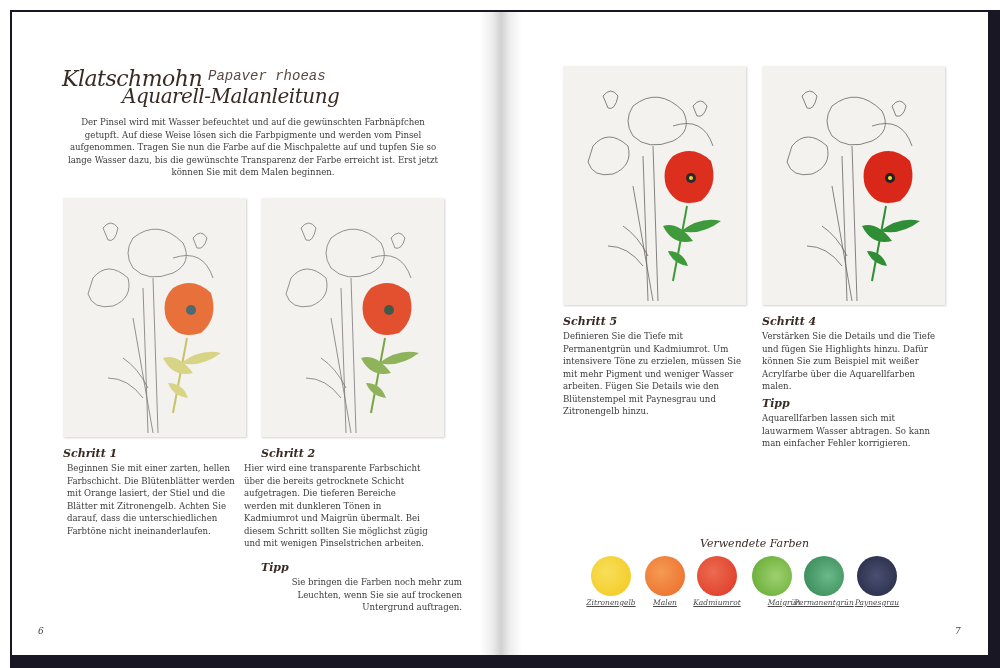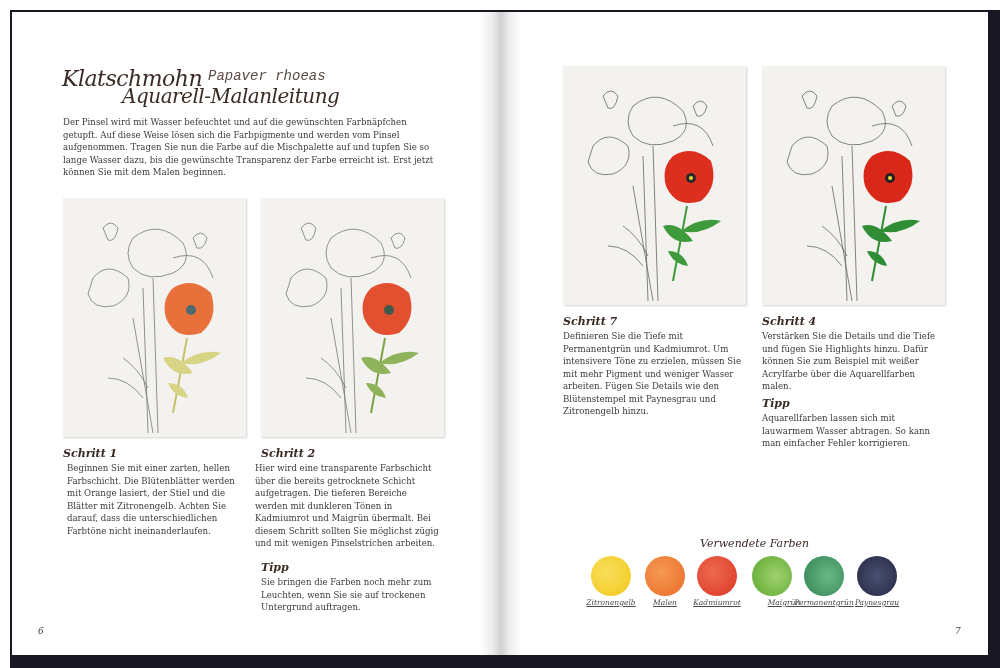--- a/index.html
+++ b/index.html
@@ -7,21 +7,21 @@
   .spread{position:absolute;left:10px;top:10px;width:978px;height:645px;background:#fff;border-left:2px solid #1a1724;border-top:2px solid #1a1724;box-sizing:border-box;}
   .shadow-right{position:absolute;left:988px;top:10px;width:12px;height:658px;background:#1a1724;}
   .shadow-bottom{position:absolute;left:10px;top:655px;width:990px;height:13px;background:#1a1724;}
   .spine{position:absolute;left:480px;top:12px;width:42px;height:643px;
     background:linear-gradient(to right,rgba(255,255,255,0) 0%,rgba(200,200,200,.35) 30%,rgba(170,170,170,.55) 50%,rgba(200,200,200,.35) 70%,rgba(255,255,255,0) 100%);}
   .script{font-family:"DejaVu Serif",serif;font-style:italic;color:#3a2a24;}
   .title{position:absolute;left:62px;top:58px;font-size:22px;letter-spacing:-0.5px;margin-top:8px;}
   .latin{position:absolute;left:208px;top:68px;font-size:14px;color:#5a4a44;font-style:italic;font-family:Liberation Mono, monospace;}
   .subtitle{position:absolute;left:122px;top:84px;font-size:20px;letter-spacing:-0.5px;}
   .body{position:absolute;font-size:8.6px;line-height:12.5px;color:#3c3c3c;font-family:"DejaVu Serif",serif;}
-  .intro{left:63px;top:116px;width:380px;}
+  .intro{left:63px;top:116px;width:380px;text-align:center;}
   .head{position:absolute;font-size:11px;font-weight:bold;}
   .frame{position:absolute;width:183px;height:239px;background:#f4f2ee;box-shadow:1px 1px 2px rgba(0,0,0,.18);overflow:hidden;}
   .frame svg{width:100%;height:100%;display:block;}
   .pagenum{position:absolute;font-size:9px;font-style:italic;color:#444;}
   .palette-title{position:absolute;left:700px;top:537px;font-size:11px;}
   .swatch{position:absolute;top:556px;width:40px;height:40px;border-radius:50%;}
   .swatch-label{position:absolute;top:598px;font-size:7.5px;font-style:italic;color:#4a4a4a;width:70px;text-align:center;text-decoration:underline;}
 </style>
 </head>
 <body>
@@ -64,24 +64,24 @@
     <circle cx="128" cy="112" r="5" fill="#3f5a4a"></circle>
     <path d="M124 140 L110 215" stroke="#7aa448" stroke-width="2"></path>
     <path d="M100 160 q15 -5 30 15 q-20 5 -30 -15z M118 165 q20 -15 40 -10 q-20 15 -40 10z M105 185 q15 0 20 15 q-15 -2 -20 -15z" fill="#8fb35a"></path>
   </svg>
 </div>
 
 <div class="head script" style="left:63px;top:447px;">Schritt 1</div>
 <div class="body" style="left:67px;top:462px;width:180px;">Beginnen Sie mit einer zarten, hellen Farbschicht. Die Blütenblätter werden mit Orange lasiert, der Stiel und die Blätter mit Zitronengelb. Achten Sie darauf, dass die unterschiedlichen Farbtöne nicht ineinanderlaufen.</div>
 
 <div class="head script" style="left:261px;top:447px;font-style:italic;">Schritt 2</div>
-<div class="body" style="left:255px;top:462px;width:185px;">Hier wird eine transparente Farbschicht über die bereits getrocknete Schicht aufgetragen. Die tieferen Bereiche werden mit dunkleren Tönen in Kadmiumrot und Maigrün übermalt. Bei diesem Schritt sollten Sie möglichst zügig und mit wenigen Pinselstrichen arbeiten.</div>
+<div class="body" style="left:244px;top:462px;width:185px;">Hier wird eine transparente Farbschicht über die bereits getrocknete Schicht aufgetragen. Die tieferen Bereiche werden mit dunkleren Tönen in Kadmiumrot und Maigrün übermalt. Bei diesem Schritt sollten Sie möglichst zügig und mit wenigen Pinselstrichen arbeiten.</div>
 
 <div class="head script" style="left:261px;top:561px;">Tipp</div>
-<div class="body" style="left:261px;top:576px;width:185px;">Sie bringen die Farben noch mehr zum Leuchten, wenn Sie sie auf trockenen Untergrund auftragen.</div>
+<div class="body" style="left:277px;top:576px;width:185px;text-align:right;">Sie bringen die Farben noch mehr zum Leuchten, wenn Sie sie auf trockenen Untergrund auftragen.</div>
 
 <div class="pagenum" style="left:38px;top:626px;">6</div>
 
 <div class="frame" style="left:563px;top:66px;">
   <svg viewBox="0 0 183 239">
     <g fill="none" stroke="#666" stroke-width="0.8">
       <path d="M70 40 q25 -20 50 5 q10 20 -10 30 q-25 10 -40 -5 q-10 -15 0 -30z"></path>
       <path d="M30 80 q15 -18 35 0 q5 20 -15 28 q-20 4 -25 -12z"></path>
       <path d="M90 80 L95 235 M80 90 L85 235 M70 120 L90 235"></path>
       <path d="M40 30 q8 -10 15 0 q-3 15 -10 12z M130 40 q8 -10 14 0 q-3 12 -10 10z"></path>
@@ -104,21 +104,21 @@
       <path d="M60 160 q15 10 25 30 M45 180 q20 0 35 20 M110 60 q30 -10 40 20"></path>
     </g>
     <path d="M110 90 q20 -12 38 5 q8 25 -10 40 q-25 8 -35 -15 q-5 -18 7 -30z" fill="#d9281a"></path>
     <circle cx="128" cy="112" r="5" fill="#222"></circle>
       <circle cx="128" cy="112" r="2" fill="#f0dc3c"></circle>
     <path d="M124 140 L110 215" stroke="#2f8d35" stroke-width="2"></path>
     <path d="M100 160 q15 -5 30 15 q-20 5 -30 -15z M118 165 q20 -15 40 -10 q-20 15 -40 10z M105 185 q15 0 20 15 q-15 -2 -20 -15z" fill="#2f8d35"></path>
   </svg>
 </div>
 
-<div class="head script" style="left:563px;top:315px;">Schritt 7</div>
+<div class="head script" style="left:563px;top:315px;">Schritt 5</div>
 <div class="body" style="left:563px;top:330px;width:180px;">Definieren Sie die Tiefe mit Permanentgrün und Kadmiumrot. Um intensivere Töne zu erzielen, müssen Sie mit mehr Pigment und weniger Wasser arbeiten. Fügen Sie Details wie den Blütenstempel mit Paynesgrau und Zitronengelb hinzu.</div>
 
 <div class="head script" style="left:762px;top:315px;">Schritt 4</div>
 <div class="body" style="left:762px;top:330px;width:185px;">Verstärken Sie die Details und die Tiefe und fügen Sie Highlights hinzu. Dafür können Sie zum Beispiel mit weißer Acrylfarbe über die Aquarellfarben malen.</div>
 
 <div class="head script" style="left:762px;top:397px;">Tipp</div>
 <div class="body" style="left:762px;top:412px;width:185px;">Aquarellfarben lassen sich mit lauwarmem Wasser abtragen. So kann man einfacher Fehler korrigieren.</div>
 
 <div class="palette-title script">Verwendete Farben</div>
 

